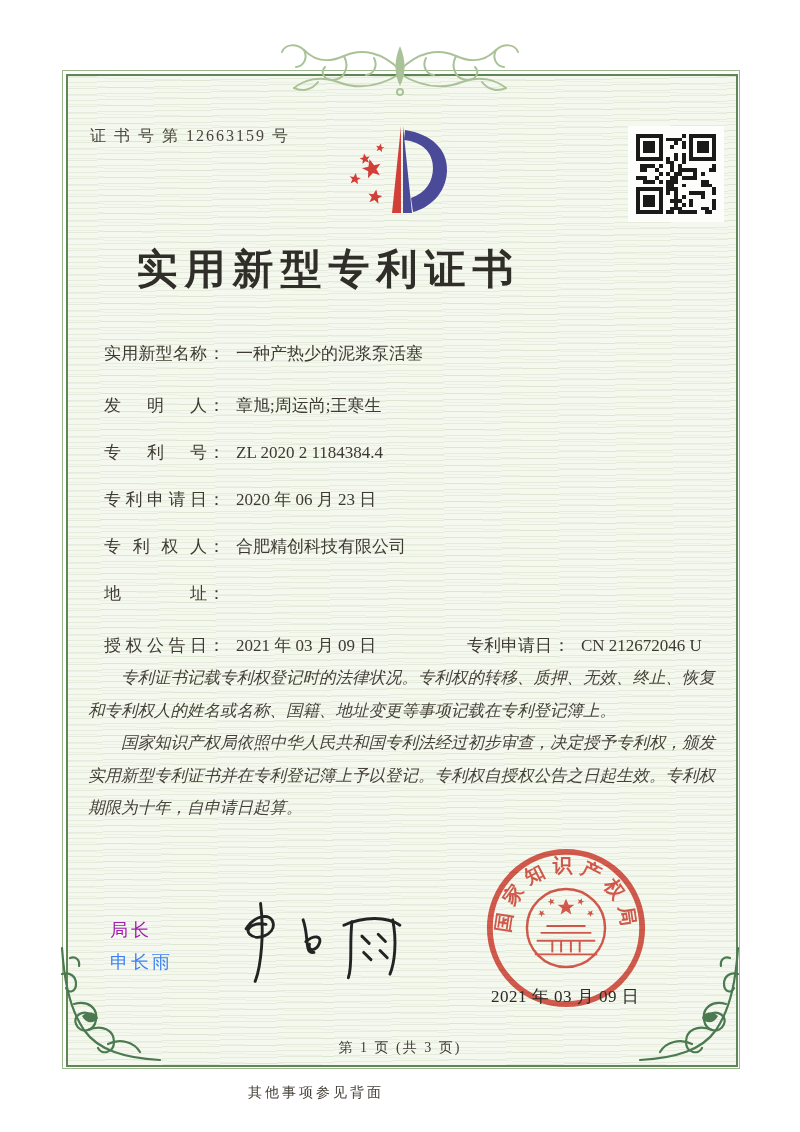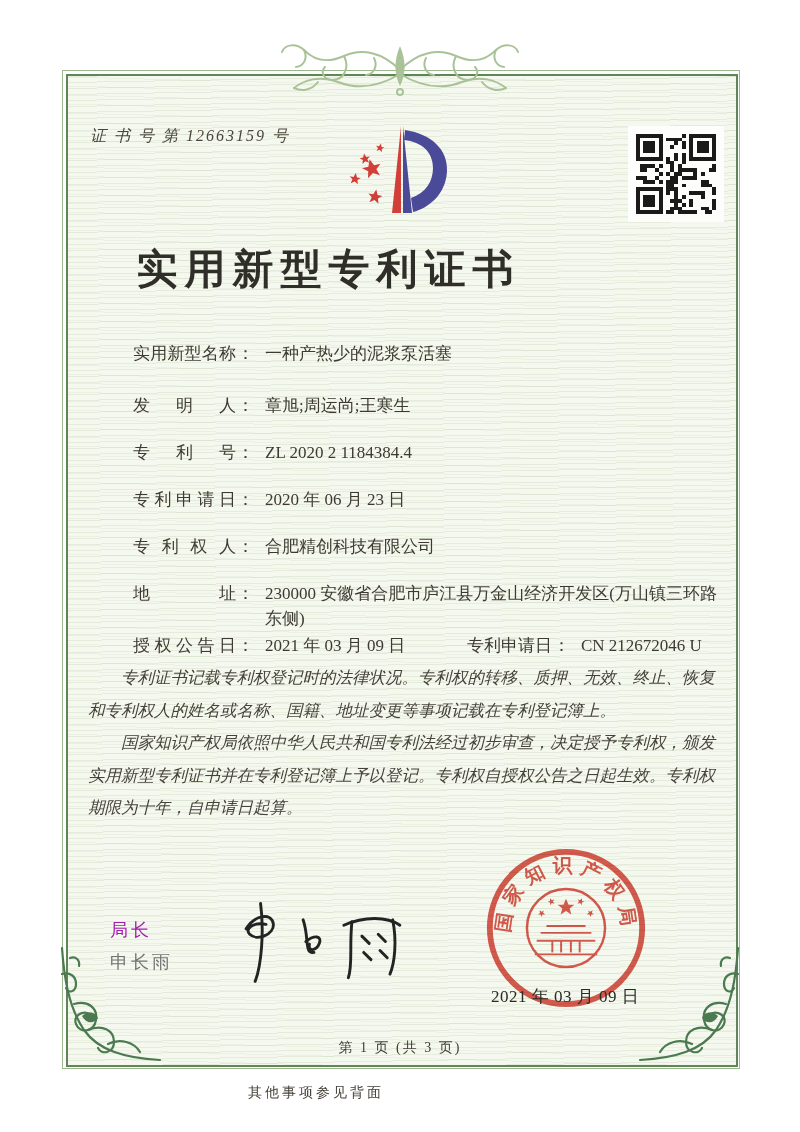--- a/index.html
+++ b/index.html
@@ -10,41 +10,41 @@
   
   .frame-outer{position:absolute;left:62px;top:70px;width:676px;height:997px;border:1px solid #9cb68d;}
   .frame-inner{
     position:absolute;left:66px;top:74px;width:668px;height:989px;border:2px solid #5e8657;
     background:
       repeating-linear-gradient(179deg, rgba(146,175,122,.17) 0 1px, transparent 1px 6px),
       repeating-linear-gradient(181.5deg, rgba(146,175,122,.10) 0 1px, transparent 1px 9px),
       #f5f8ee;
   }
   
-  .cert-no{position:absolute;left:90px;top:126px;font-size:16px;letter-spacing:2px;color:#4a463e;font-style:italic;}
+  .cert-no{position:absolute;left:90px;top:126px;font-size:16px;letter-spacing:2px;color:#4a463e;}
   .logo{position:absolute;left:330px;top:116px;}
   .qr{position:absolute;left:628px;top:126px;width:96px;height:96px;background:#fdfdfb;}
   .qr svg{shape-rendering:crispEdges;}
   .title{
     position:absolute;left:0;top:242px;width:657px;text-align:center;
     font-size:41px;font-weight:600;letter-spacing:7px;color:#302e28;
   }
   
   .f-row{position:absolute;left:104px;display:flex;align-items:flex-start;font-size:17px;line-height:25px;}
-  .f-label{display:inline-block;width:103px;text-align:justify;text-align-last:justify;white-space:nowrap;margin-left:29px;}
+  .f-label{display:inline-block;width:103px;text-align:justify;text-align-last:justify;white-space:nowrap;}
   .f-colon{margin-left:1px;}
   .f-value{margin-left:11px;}
   .addr-value{display:inline-block;width:452px;}
   .grant-right{position:absolute;left:363px;top:0;display:flex;align-items:flex-start;}
   
   .paras{position:absolute;left:88px;top:662px;width:628px;}
   .paras p{margin:0;font-size:16.5px;line-height:32.5px;text-indent:2em;font-style:italic;color:#46423a;}
   
   .officer-title{position:absolute;left:110px;top:918px;font-size:18px;letter-spacing:3px;color:#a21caf;}
-  .officer-name{position:absolute;left:110px;top:950px;font-size:18px;letter-spacing:3px;color:#737373;}
+  .officer-name{position:absolute;left:110px;top:950px;font-size:18px;letter-spacing:3px;color:#3b82f6;}
   .signature{position:absolute;left:228px;top:893px;}
   .seal{position:absolute;left:483px;top:845px;opacity:.88;mix-blend-mode:multiply;}
   .seal-date{position:absolute;left:479px;top:985px;width:172px;text-align:center;font-size:17px;letter-spacing:.5px;color:#2b2a26;z-index:6;}
   
   .page-num{position:absolute;left:0;top:1039px;width:800px;text-align:center;font-size:14px;letter-spacing:2px;color:#3f3c35;}
   .back-note{position:absolute;left:0;top:1084px;width:632px;text-align:center;font-size:14px;letter-spacing:3px;color:#45413a;}
   
   .orn-top{position:absolute;left:268px;top:24px;}
   .orn-bl{position:absolute;left:52px;top:946px;}
   .orn-br{position:absolute;left:636px;top:946px;}
@@ -344,21 +344,20 @@
     <span class="f-value">2020 年 06 月 23 日</span>
   </div>
   <div class="f-row" style="top:534px">
     <span class="f-label">专利权人</span>
       <span class="f-colon">：</span>
     <span class="f-value">合肥精创科技有限公司</span>
   </div>
   <div class="f-row" style="top:581px">
     <span class="f-label">地址</span>
       <span class="f-colon">：</span>
-    <span class="f-value addr-value">230000 安徽省合肥市庐江县万金山经济开发区(万山镇三环路东侧)</span>
   </div>
   <div class="f-row" style="top:633px;width:620px">
     <span class="f-label">授权公告日</span>
       <span class="f-colon">：</span>
     <span class="f-value">2021 年 03 月 09 日</span>
     <span class="grant-right">
       <span>专利申请日</span>
         <span class="f-colon">：</span>
       <span class="f-value">CN 212672046 U</span>
     </span>

